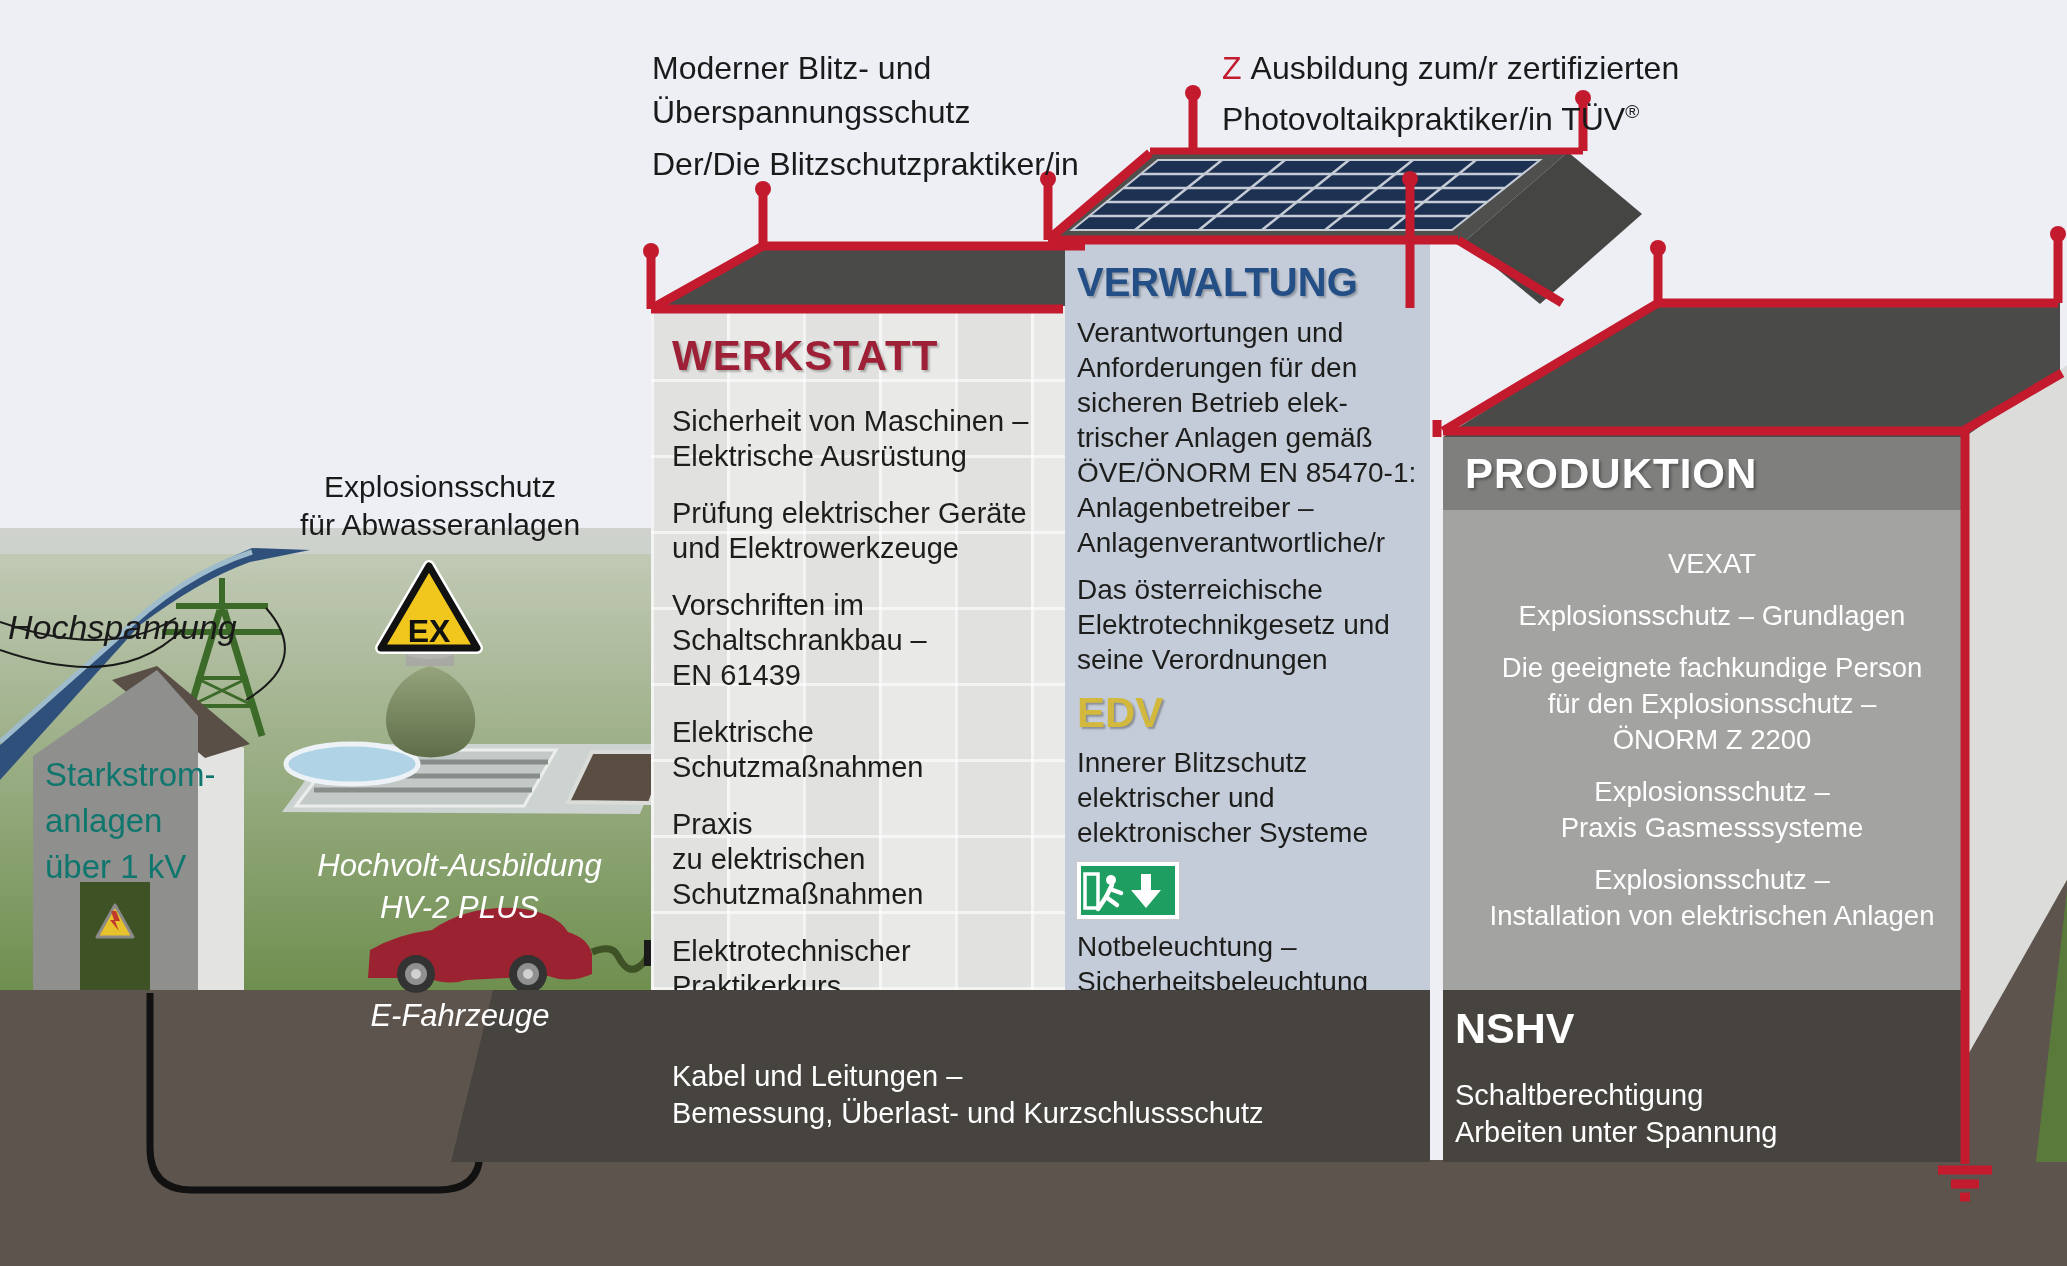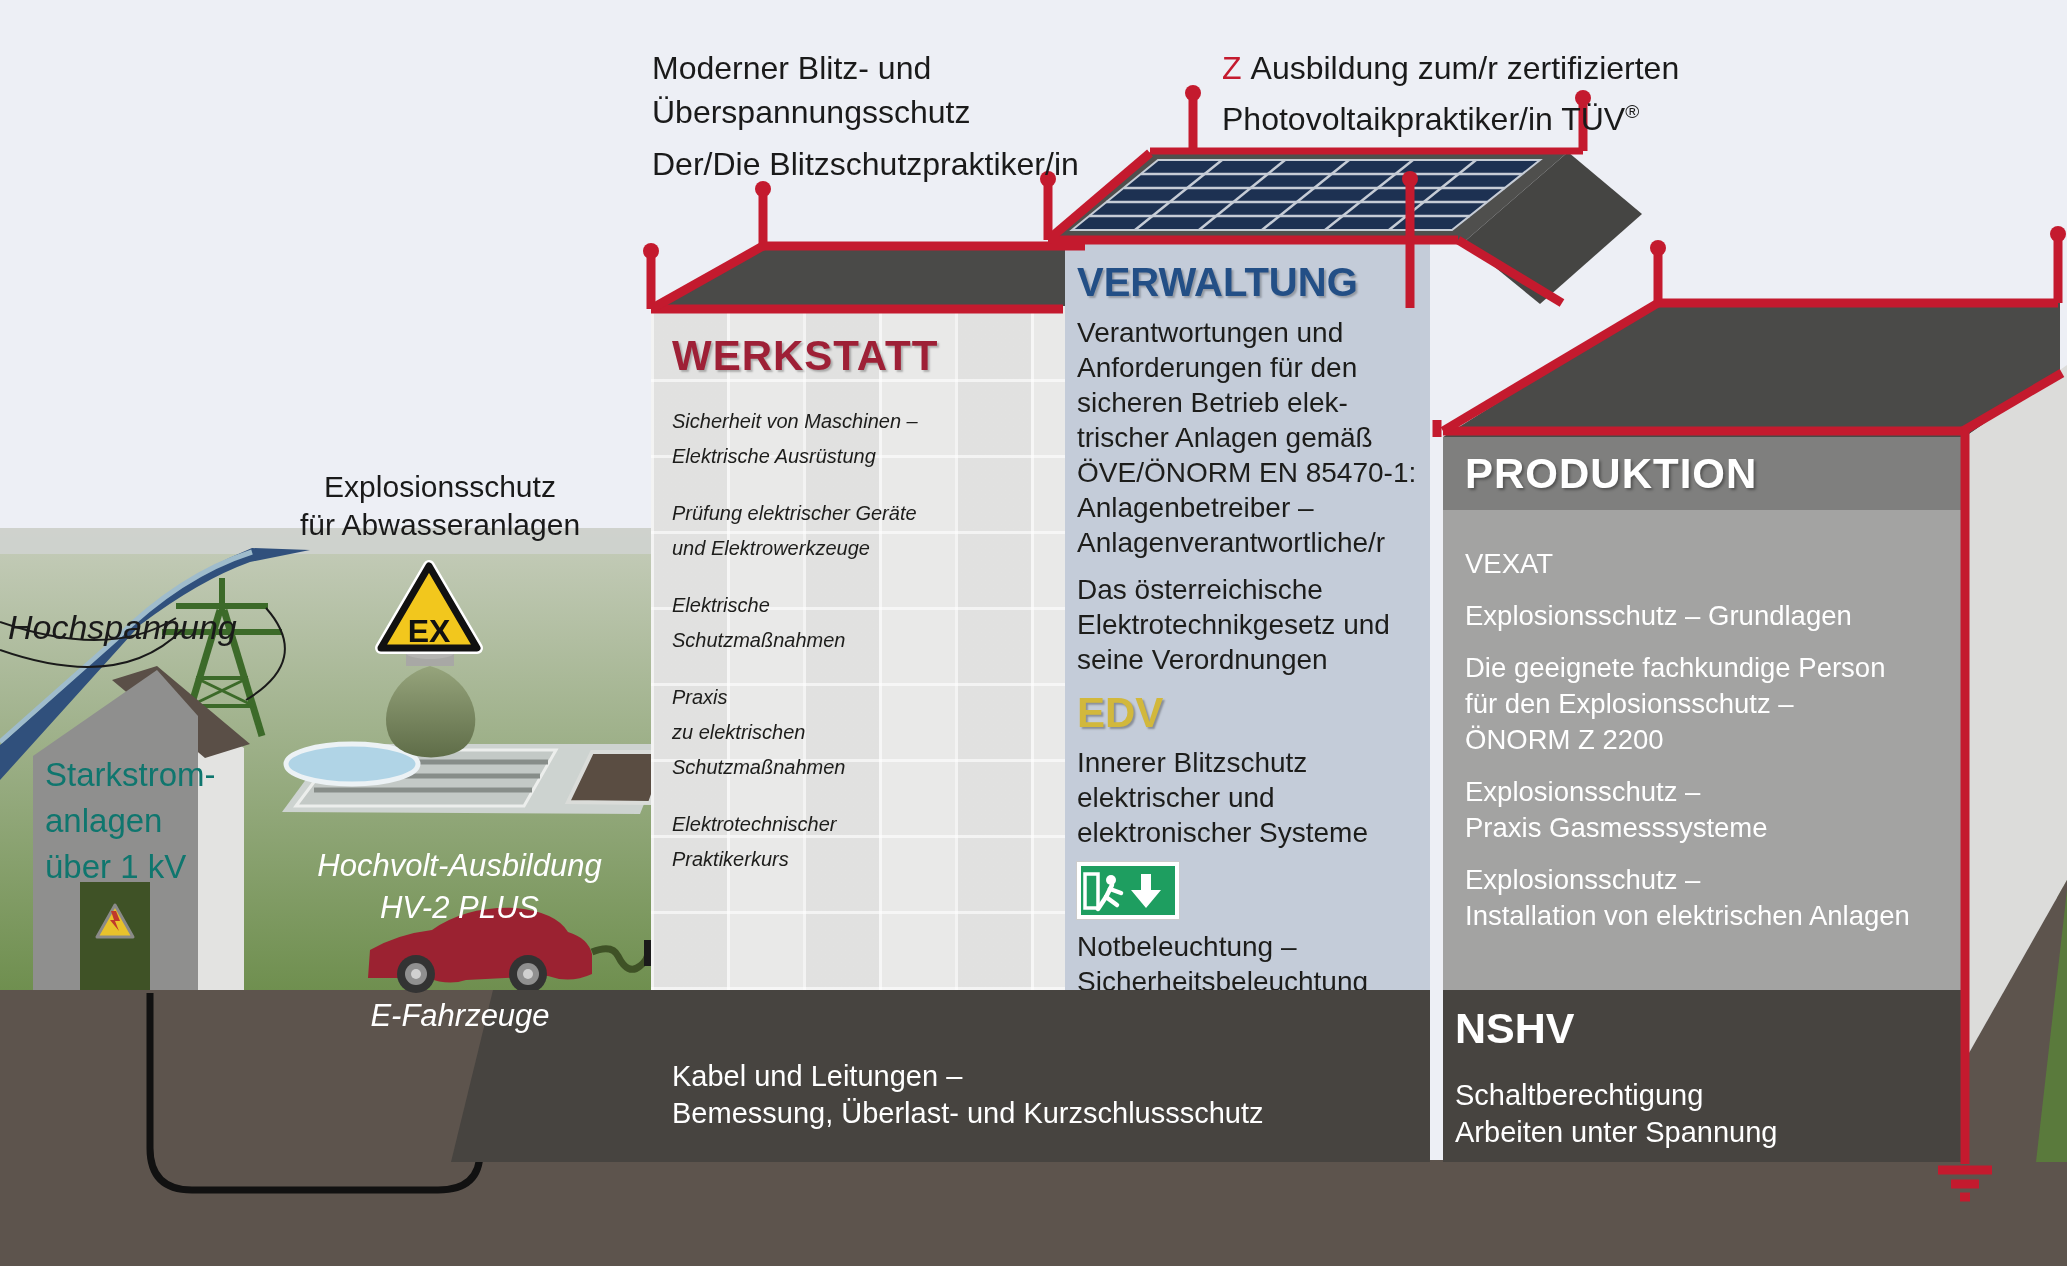--- a/index.html
+++ b/index.html
@@ -27,34 +27,34 @@
 
   
   #wall-werkstatt{left:651px;top:306px;width:414px;height:684px;padding:26px 16px 0 21px;
     background-color:#e9e9e8;
     background-image:
       repeating-linear-gradient(0deg, rgba(255,255,255,.6) 0 3px, rgba(0,0,0,0) 3px 76px),
       repeating-linear-gradient(90deg, rgba(255,255,255,.6) 0 3px, rgba(0,0,0,0) 3px 76px),
       repeating-linear-gradient(90deg, rgba(120,120,120,.07) 0 76px, rgba(0,0,0,0) 76px 152px);}
   .w-title{font-size:42px;font-weight:bold;color:#9e2036;letter-spacing:1px;margin-bottom:24px;
            text-shadow:2px 2px 2px rgba(0,0,0,.25);}
-  .w-item{font-size:20px;line-height:35px;color:#1d1d1b;margin-bottom:22px;font-style:italic;}
+  .w-item{font-size:29px;line-height:35px;color:#1d1d1b;margin-bottom:22px;}
 
   #wall-verwaltung{left:1065px;top:244px;width:365px;height:860px;padding:16px 6px 0 12px;background:#c4ccd9;}
   .v-title{font-size:40px;font-weight:bold;color:#234f86;margin-bottom:10px;text-shadow:2px 2px 2px rgba(0,0,0,.25);}
   .v-par{font-size:28px;line-height:35px;color:#1d1d1b;margin-bottom:12px;}
   .edv-title{font-size:42px;font-weight:bold;color:#d2b83c;margin:4px 0 8px 0;text-shadow:2px 2px 2px rgba(0,0,0,.3);}
   .exit-sign{width:94px;height:49px;background:#1e9e60;border:4px solid #ffffff;outline:1px solid #cccccc;
              margin:10px 0 10px 0;display:flex;align-items:center;}
 
   #wall-produktion{left:1443px;top:437px;width:522px;height:553px;background:#a3a3a2;}
   .p-band{height:73px;background:#7f7f7e;display:flex;align-items:center;padding-left:22px;}
   .p-title{font-size:42px;font-weight:bold;color:#ffffff;letter-spacing:1px;text-shadow:2px 2px 3px rgba(0,0,0,.35);}
   .p-items{padding:36px 6px 0 22px;}
-  .p-item{font-size:27.5px;line-height:36px;color:#ffffff;margin-bottom:16px;}
+  .p-item{font-size:27.5px;line-height:36px;color:#ffffff;margin-bottom:16px;text-align:center;}
 
   #basement-center{left:451px;top:990px;width:979px;height:172px;background:#474440;
                    clip-path:polygon(42px 0,100% 0,100% 100%,0 100%);}
   .kabel-text{position:absolute;left:221px;top:68px;font-size:29px;line-height:37px;color:#ffffff;}
   #basement-right{left:1443px;top:990px;width:522px;height:172px;background:#474440;padding:14px 6px 0 12px;box-sizing:border-box;}
   .nshv-title{font-size:43px;font-weight:bold;color:#ffffff;margin-bottom:24px;}
   .nshv-lines{font-size:29px;line-height:37px;color:#ffffff;}
 </style>
 </head>
 <body>
@@ -168,20 +168,23 @@
 
     <path d="M150,993 L150,1148 Q150,1190 192,1190 L438,1190 Q480,1190 480,1152 L480,1148" stroke="#111111" stroke-width="7" fill="none"></path>
   </svg>
 
   <div class="wall" id="wall-werkstatt">
     <div class="w-title">WERKSTATT</div>
     <div class="w-item pre">Sicherheit von Maschinen –
 Elektrische Ausrüstung</div>
     <div class="w-item pre">Prüfung elektrischer Geräte
 und Elektrowerkzeuge</div>
+    <div class="w-item pre">Vorschriften im
+Schaltschrankbau –
+EN 61439</div>
     <div class="w-item pre">Elektrische
 Schutzmaßnahmen</div>
     <div class="w-item pre">Praxis
 zu elektrischen
 Schutzmaßnahmen</div>
     <div class="w-item pre">Elektrotechnischer
 Praktikerkurs</div>
   </div>
 
   <div class="wall" id="wall-verwaltung">

